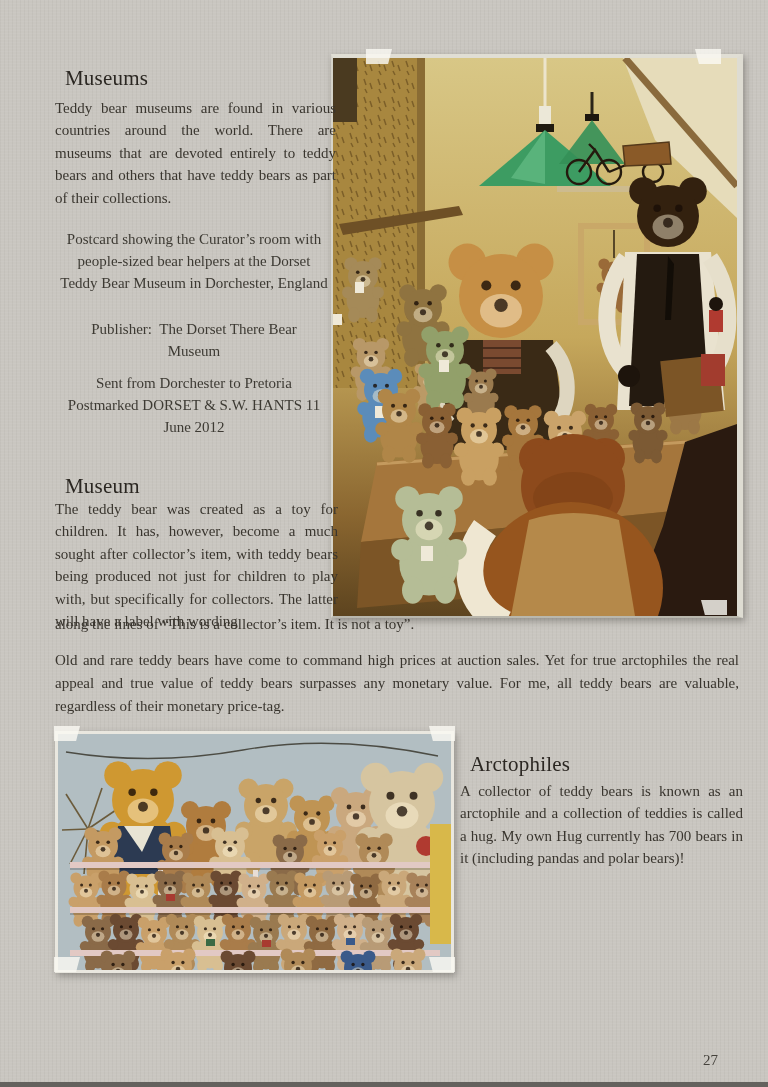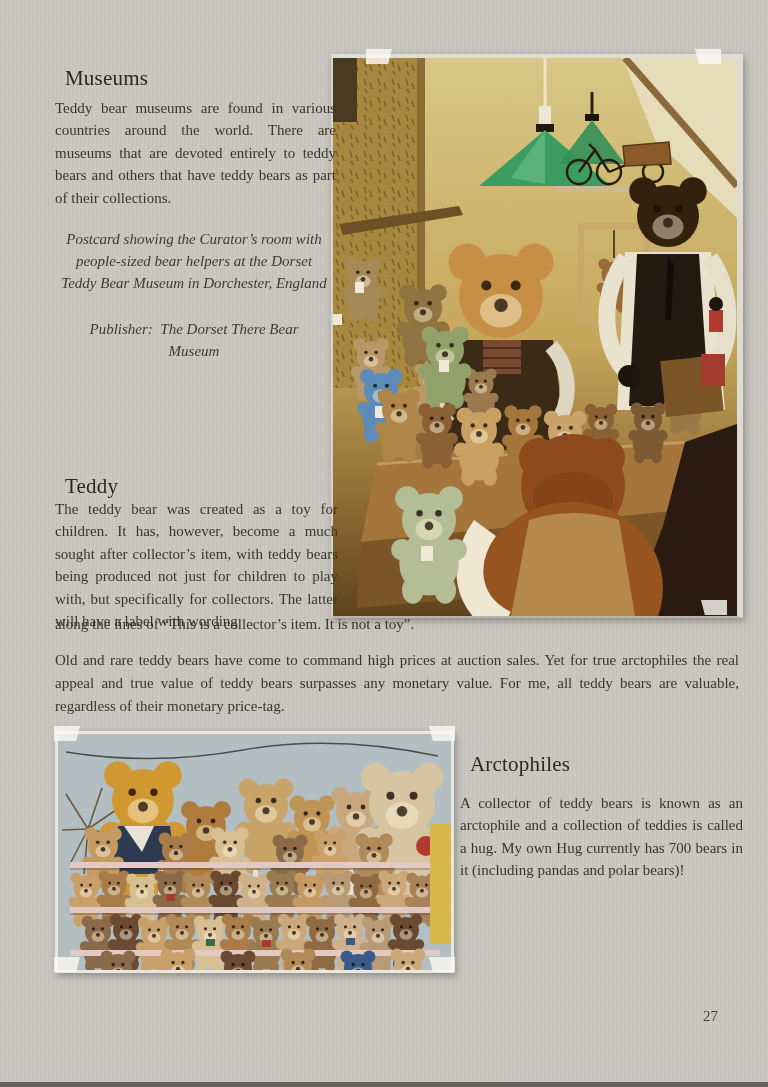--- a/index.html
+++ b/index.html
@@ -11,21 +11,21 @@
       repeating-linear-gradient(90deg, rgba(0,0,0,.03) 0 1px, rgba(0,0,0,0) 1px 4px),
       #c9c6c0;
     font-family:"Liberation Serif","DejaVu Serif",serif;
     color:#39352e;
     overflow:hidden;
   }
   .page::after{content:"";position:absolute;left:0;bottom:0;width:100%;height:5px;background:#64625e;}
   .abs{position:absolute;}
   h2{font-size:21px;font-weight:normal;color:#2b2722;margin:8px;letter-spacing:.2px;}
   .body-text{font-size:15px;line-height:22.4px;text-align:justify;}
-  .caption{font-size:15px;line-height:22px;font-style:italic;text-align:center;color:#3d3a33;}
+  .caption{font-size:15px;line-height:22px;text-align:center;color:#3d3a33;}
   .prewrap{white-space:pre-wrap;}
   .blue{color:#4a80ad;}
   .page-number{font-size:15px;color:#45423c;}
   .photo{
     background:#777;
     box-shadow:2px 3px 7px rgba(40,38,32,.35);
   }
   .photo-top{border-top:4px solid #e0ded4;border-right:6px solid #dedcd2;border-left:2px solid #d6d4ca;border-bottom:2px solid #b9b7ad;}
   .photo-bottom{border:3px solid #e9e7df;}
   .photo svg{display:block;}
@@ -188,22 +188,23 @@
   </div>
 
   <h2 class="abs" style="left:57px;top:58px;">Museums</h2>
 
   <div class="abs body-text" style="left:55px;top:97px;width:281px;">Teddy bear museums are found in various countries around the world. There are museums that are devoted entirely to teddy bears and others that have teddy bears as part of their collections.</div>
 
   <div class="abs caption" style="left:60px;top:228px;width:268px;">Postcard showing the Curator’s room with people-sized bear helpers at the Dorset Teddy Bear Museum in Dorchester, England</div>
 
   <div class="abs caption prewrap" style="left:70px;top:318px;width:248px;">Publisher:  The Dorset There Bear Museum</div>
 
-
-  <h2 class="abs" style="left:57px;top:466px;">Teddy</h2>
+  <div class="abs caption" style="left:60px;top:372px;width:268px;">Sent from Dorchester to Pretoria Postmarked DORSET &amp; S.W. HANTS 11 June 2012</div>
+
+  <h2 class="abs" style="left:57px;top:466px;">Museum</h2>
 
   <div class="abs body-text" style="left:55px;top:498px;width:283px;">The teddy bear was created as a toy for children. It has, however, become a much sought after collector’s item, with teddy bears being produced not just for children to play with, but specifically for collectors. The latter will have a label with wording</div>
 
   <div class="abs body-text" style="left:55px;top:613px;width:430px;text-align:left;">along the lines of “This is a collector’s item. It is not a toy”.</div>
 
   <div class="abs body-text" style="left:55px;top:649px;width:684px;line-height:23px;">Old and rare teddy bears have come to command high prices at auction sales. Yet for true arctophiles the real appeal and true value of teddy bears surpasses any monetary value. For me, all teddy bears are valuable, regardless of their monetary price-tag.</div>
 
   <div class="abs photo photo-bottom" style="left:55px;top:731px;width:393px;height:236px;">
     <svg viewBox="0 0 393 236" width="393" height="236" preserveAspectRatio="none">
       <rect width="393" height="236" fill="#b2bec2"></rect>
@@ -293,18 +294,18 @@
       <rect x="372" y="90" width="21" height="120" fill="#d8b84a"></rect>
     </svg>
     <div class="tab tl" style="left:-4px;top:-8px;"></div>
     <div class="tab tr" style="left:371px;top:-8px;"></div>
     <div class="tab tl" style="left:-4px;top:223px;"></div>
     <div class="tab tr" style="left:371px;top:223px;"></div>
   </div>
 
   <h2 class="abs" style="left:462px;top:744px;">Arctophiles</h2>
 
-  <div class="abs body-text" style="left:460px;top:780px;width:283px;margin-top:12px;">A collector of teddy bears is known as an arctophile and a collection of teddies is called a hug. My own Hug currently has 700 bears in it (including pandas and polar bears)!</div>
-
-
-  <div class="abs page-number" style="left:703px;top:1008px;">27</div>
+  <div class="abs body-text" style="left:460px;top:780px;width:283px;">A collector of teddy bears is known as an arctophile and a collection of teddies is called a hug. My own Hug currently has 700 bears in it (including pandas and polar bears)!</div>
+
+
+  <div class="abs page-number" style="left:703px;top:1052px;">27</div>
 
 </div>
 
 </body></html>

